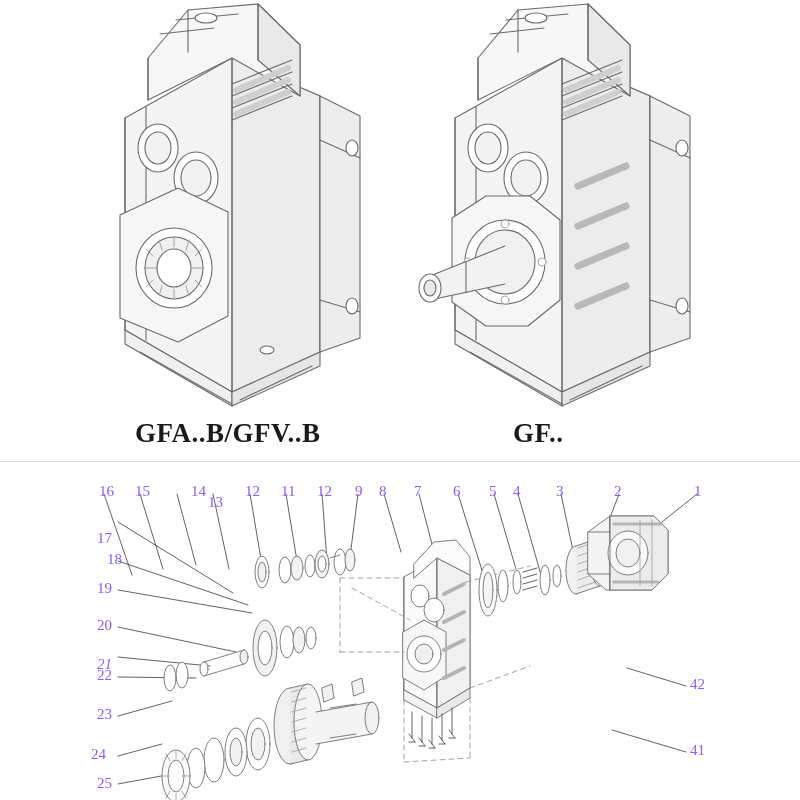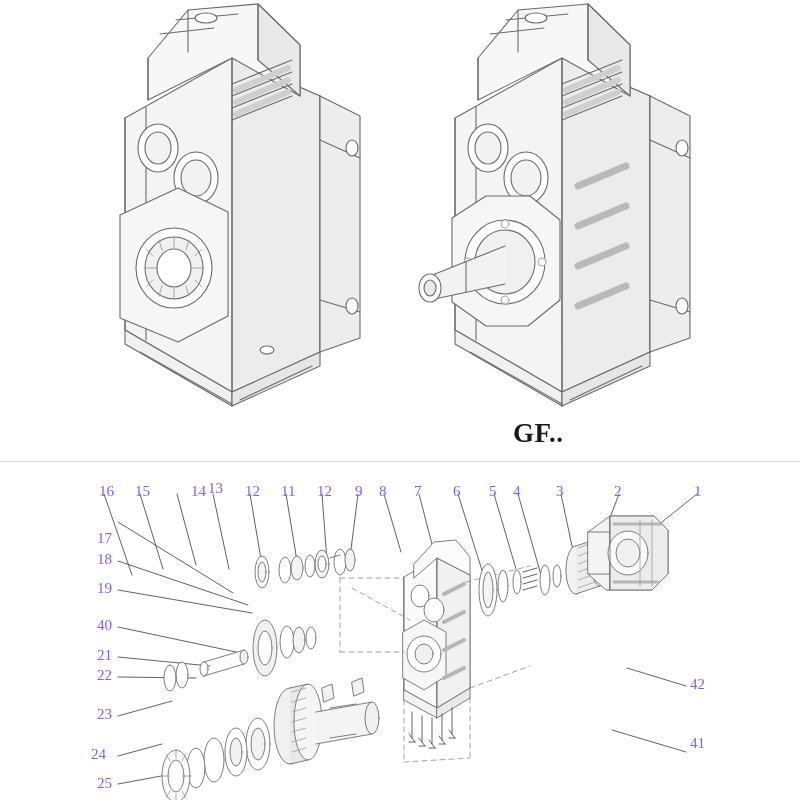--- a/index.html
+++ b/index.html
@@ -210,20 +210,21 @@
           </g>
 
           <polygon points="455,330 562,392 562,406 455,344" fill="#f0f0f0"></polygon>
           <polygon points="562,392 650,352 650,366 562,406" fill="#e6e6e6"></polygon>
           <path d="M470,352 L562,404"></path>
           <path d="M570,400 L642,366"></path>
         </g>
       </g>
     </svg>
 
+    <div class="caption caption-left">GFA..B/GFV..B</div>
     <div class="caption caption-right">GF..</div>
   </div>
 
   <div class="divider"></div>
 
   <div class="panel-bottom">
     <svg width="800" height="338" viewBox="0 0 800 338">
       <g fill="none" stroke="#6f6f6f" stroke-width="0.9" stroke-linejoin="round" stroke-linecap="round">
 
         <g stroke="#3a3a3a" stroke-width="0.8">
@@ -434,41 +435,41 @@
             </g>
           </g>
         </g>
 
       </g>
     </svg>
 
     <div class="num" style="left:99px;  top:21px;">16</div>
     <div class="num" style="left:135px; top:21px;">15</div>
     <div class="num" style="left:172px; top:21px;margin-left:19px;">14</div>
-    <div class="num" style="left:208px; top:18px;">13</div>
+    <div class="num" style="left:208px; top:32px;">13</div>
     <div class="num" style="left:245px; top:21px;">12</div>
     <div class="num" style="left:281px; top:21px;">11</div>
     <div class="num" style="left:317px; top:21px;">12</div>
     <div class="num" style="left:355px; top:21px;">9</div>
     <div class="num" style="left:379px; top:21px;">8</div>
     <div class="num" style="left:414px; top:21px;">7</div>
     <div class="num" style="left:453px; top:21px;">6</div>
     <div class="num" style="left:489px; top:21px;">5</div>
     <div class="num" style="left:513px; top:21px;">4</div>
     <div class="num" style="left:556px; top:21px;">3</div>
     <div class="num" style="left:614px; top:21px;">2</div>
     <div class="num" style="left:694px; top:21px;">1</div>
 
     <div class="num" style="left:97px; top:68px;">17</div>
-    <div class="num" style="left:97px; top:89px;text-align:center;">18</div>
+    <div class="num" style="left:107px; top:89px;text-align:center;">18</div>
     <div class="num" style="left:97px; top:118px;">19</div>
-    <div class="num" style="left:97px; top:155px;">40</div>
-    <div class="num" style="left:97px; top:185px;">21</div>
+    <div class="num" style="left:97px; top:155px;">20</div>
+    <div class="num" style="left:97px; top:194px;font-style:italic;">21</div>
     <div class="num" style="left:97px; top:205px;">22</div>
     <div class="num" style="left:97px; top:244px;">23</div>
     <div class="num" style="left:91px; top:284px;">24</div>
     <div class="num" style="left:97px; top:313px;">25</div>
 
     <div class="num" style="left:690px; top:214px;">42</div>
-    <div class="num" style="left:690px; top:273px;text-align:right;">41</div>
+    <div class="num" style="left:690px; top:280px;text-align:right;">41</div>
   </div>
 
 </div>
 
 </body></html>

